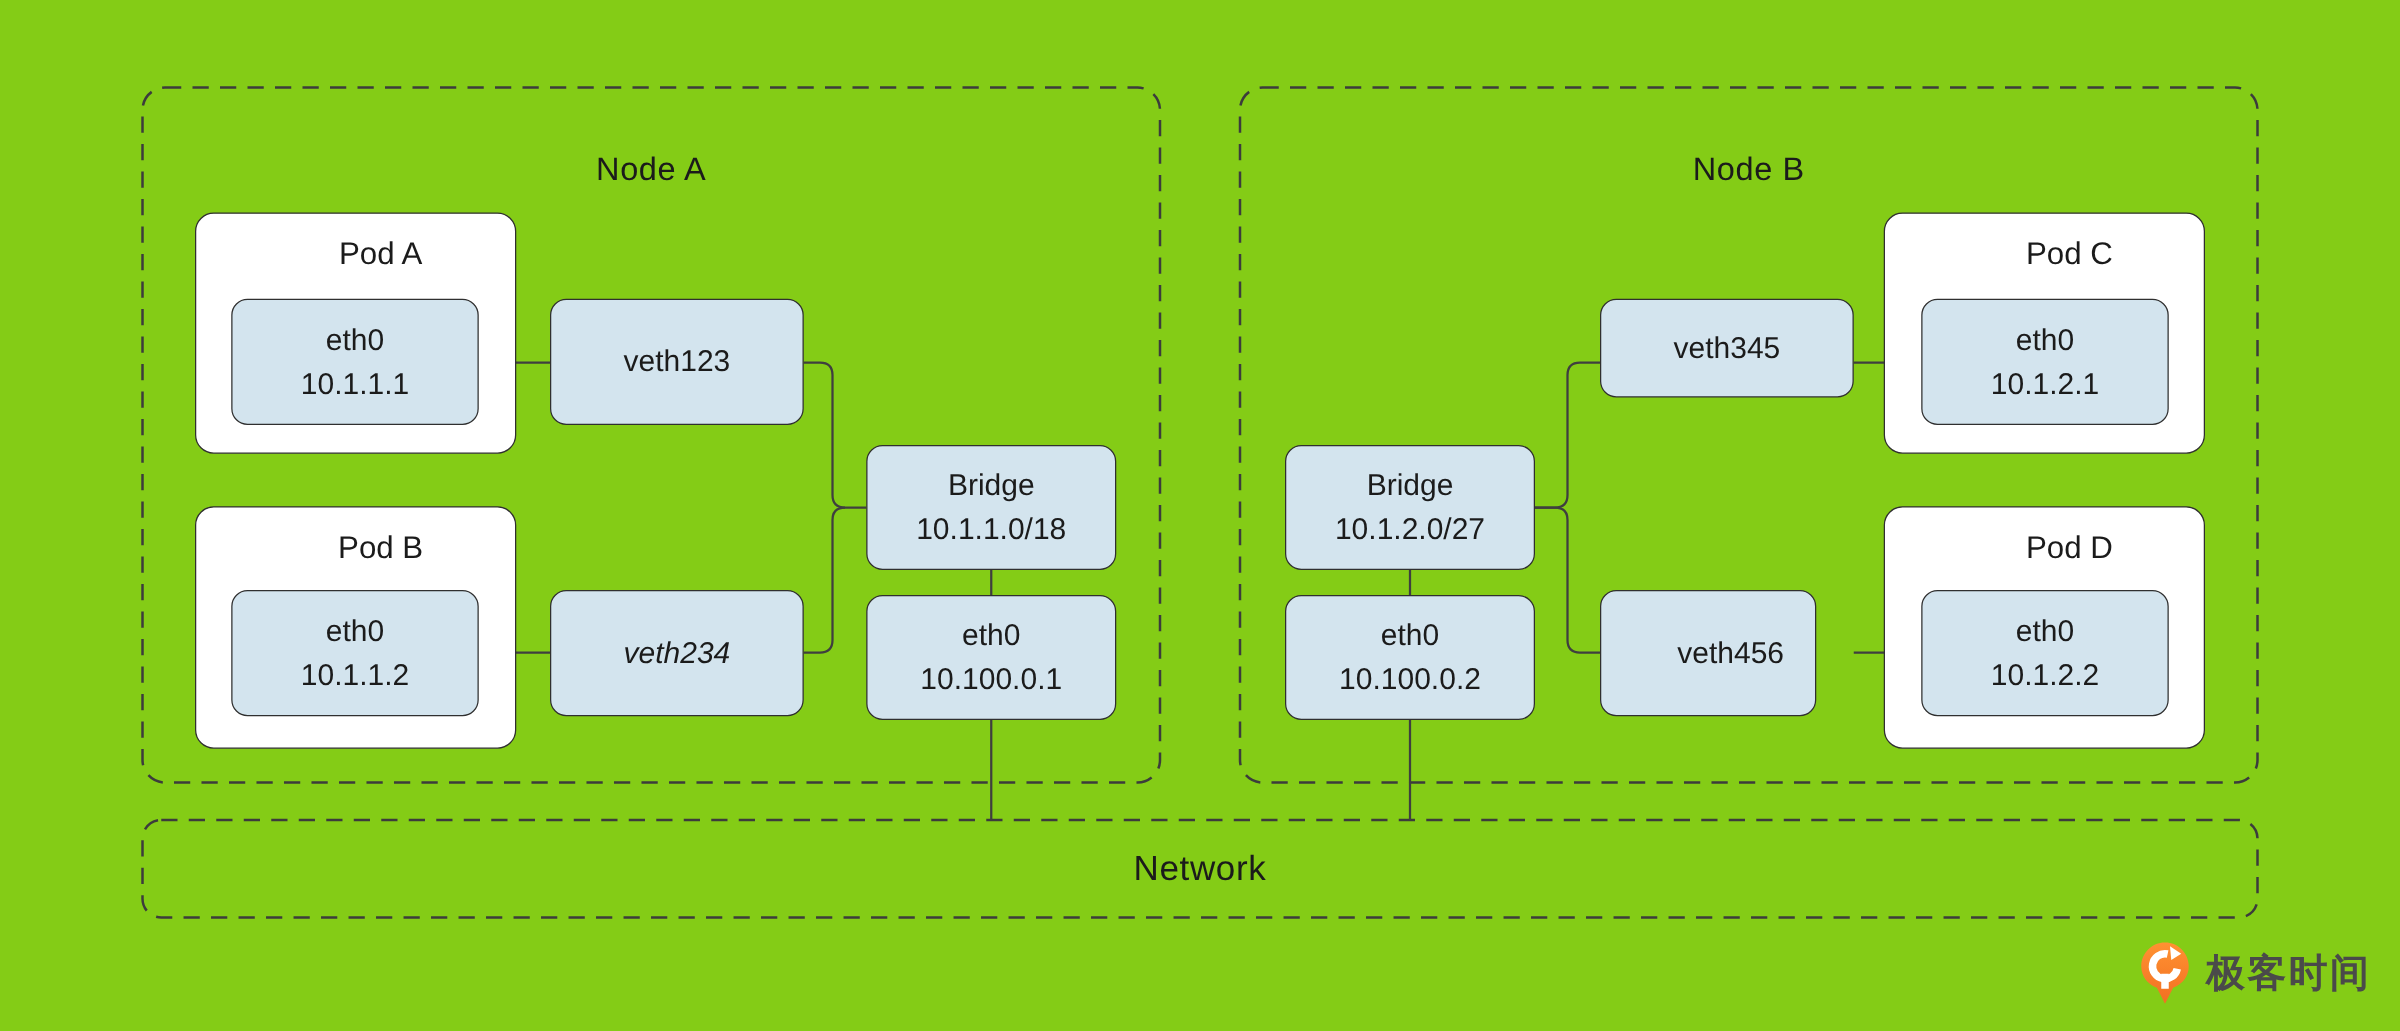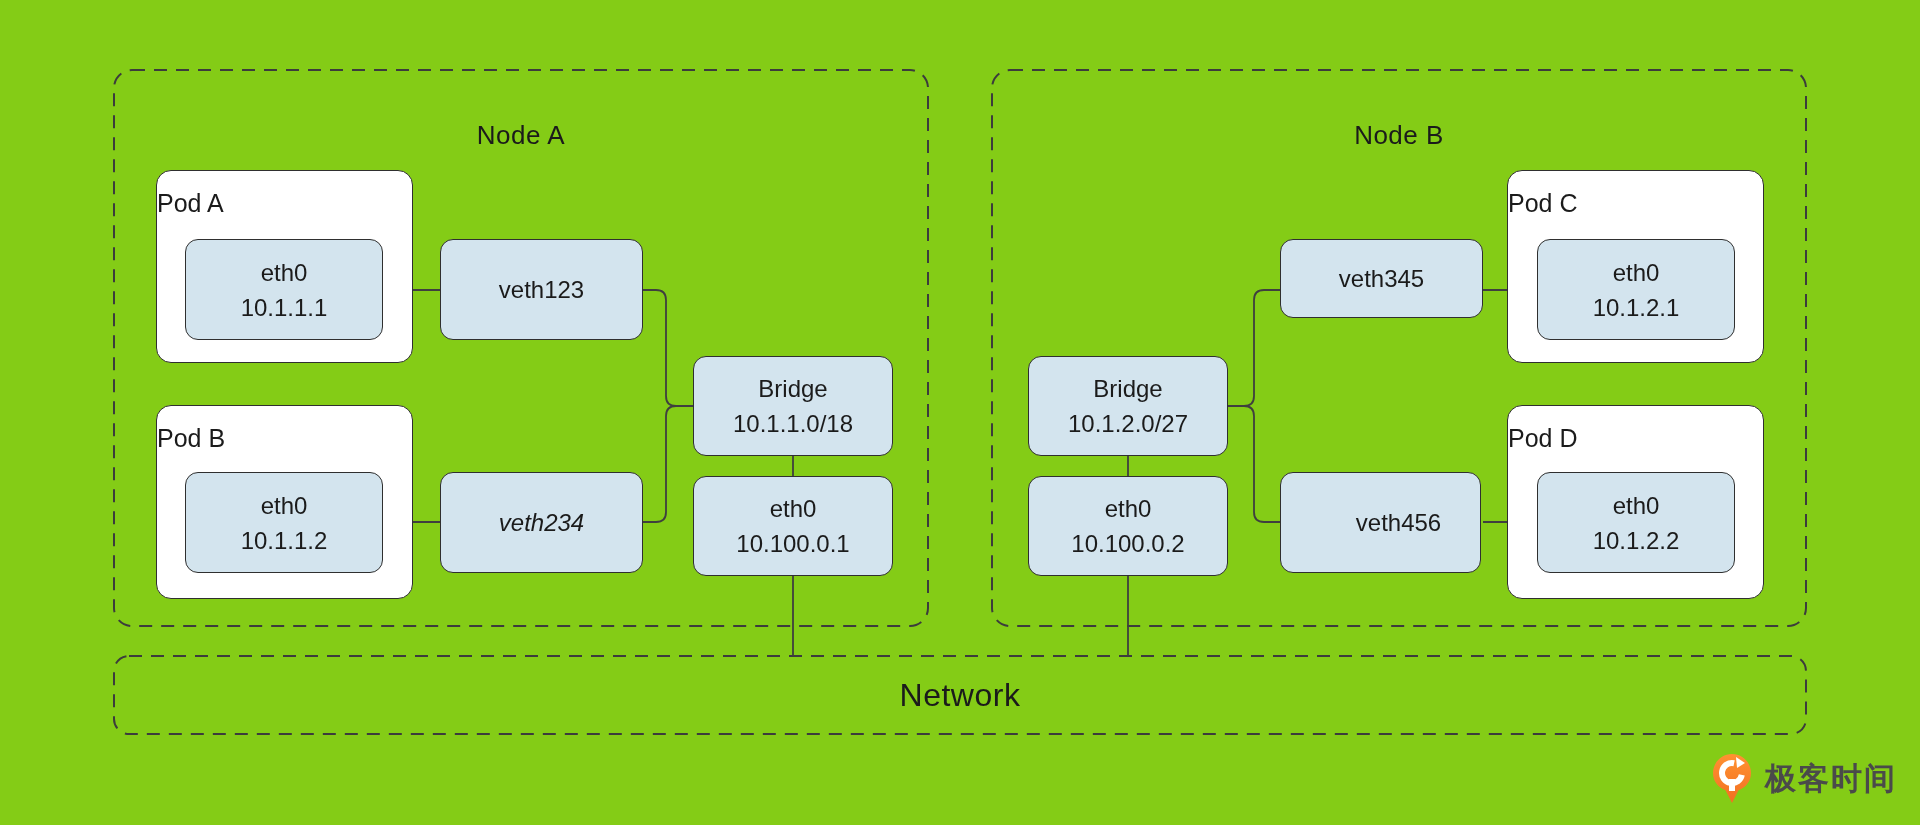--- a/index.html
+++ b/index.html
@@ -33,22 +33,23 @@
     z-index:2;
     background:#ffffff;
     border:1.5px solid #2f2f2f;
     border-radius:15px;
     box-sizing:border-box;
   }
   .pod-label{
     position:absolute;
     top:18px; left:0;
     width:100%;
-    text-align:left;
+    text-align:center;
     font-size:25px;
+    padding-left:20px;
   }
   .nic{
     position:absolute;
     z-index:3;
     background:#d3e4ee;
     border:1.5px solid #2f2f2f;
     border-radius:13px;
     box-sizing:border-box;
     display:flex;
     flex-direction:column;
@@ -57,21 +58,21 @@
     font-size:24px;
     line-height:35px;
     text-align:center;
   }
   .network-band{
     position:absolute;
     z-index:2;
     display:flex;
     align-items:center;
     justify-content:center;
-    font-size:32px;
+    font-size:28px;
     letter-spacing:0.5px;
   }
   .logo{
     position:absolute;
     z-index:4;
     display:flex;
     align-items:center;
     gap:13px;
   }
   .logo-text{
@@ -147,21 +148,21 @@
     <span>10.1.2.0/27</span>
   </div>
   <div class="nic" style="left:1028px;top:476px;width:200px;height:100px;">
     <span>eth0</span>
     <span>10.100.0.2</span>
   </div>
 
   <div class="nic" style="left:1280px;top:239px;width:203px;height:79px;">
     <span>veth345</span>
   </div>
-  <div class="nic" style="left:1280px;top:472px;width:201px;height:101px;padding-left:36px;">
+  <div class="nic" style="left:1280px;top:472px;width:173px;height:101px;padding-left:36px;">
     <span>veth456</span>
   </div>
 
   <div class="pod" style="left:1507px;top:170px;width:257px;height:193px;">
     <div class="pod-label">Pod C</div>
   </div>
   <div class="nic" style="left:1537px;top:239px;width:198px;height:101px;">
     <span>eth0</span>
     <span>10.1.2.1</span>
   </div>

